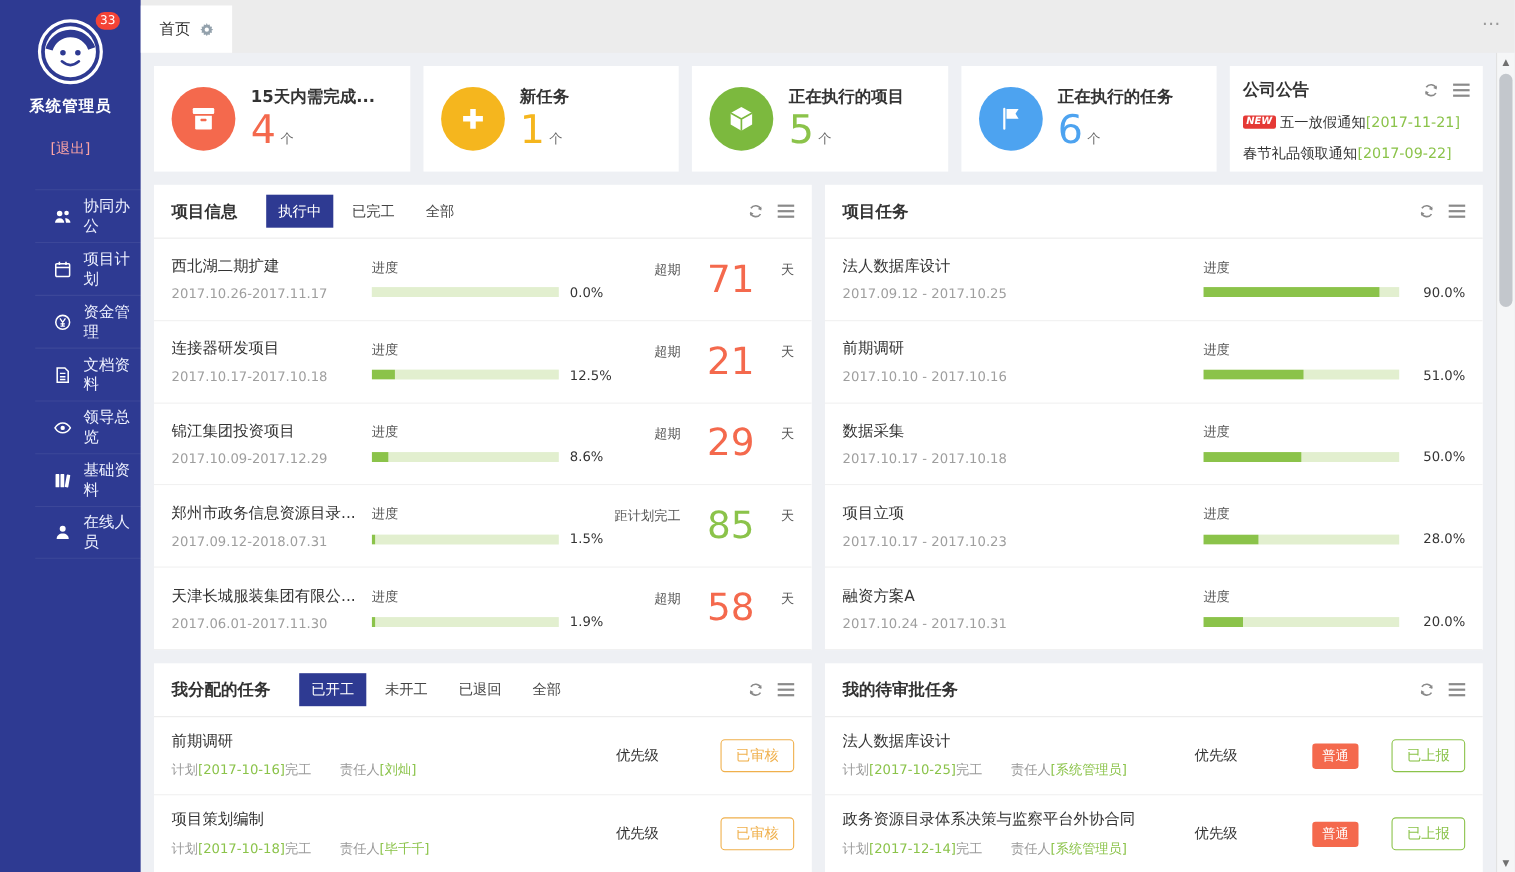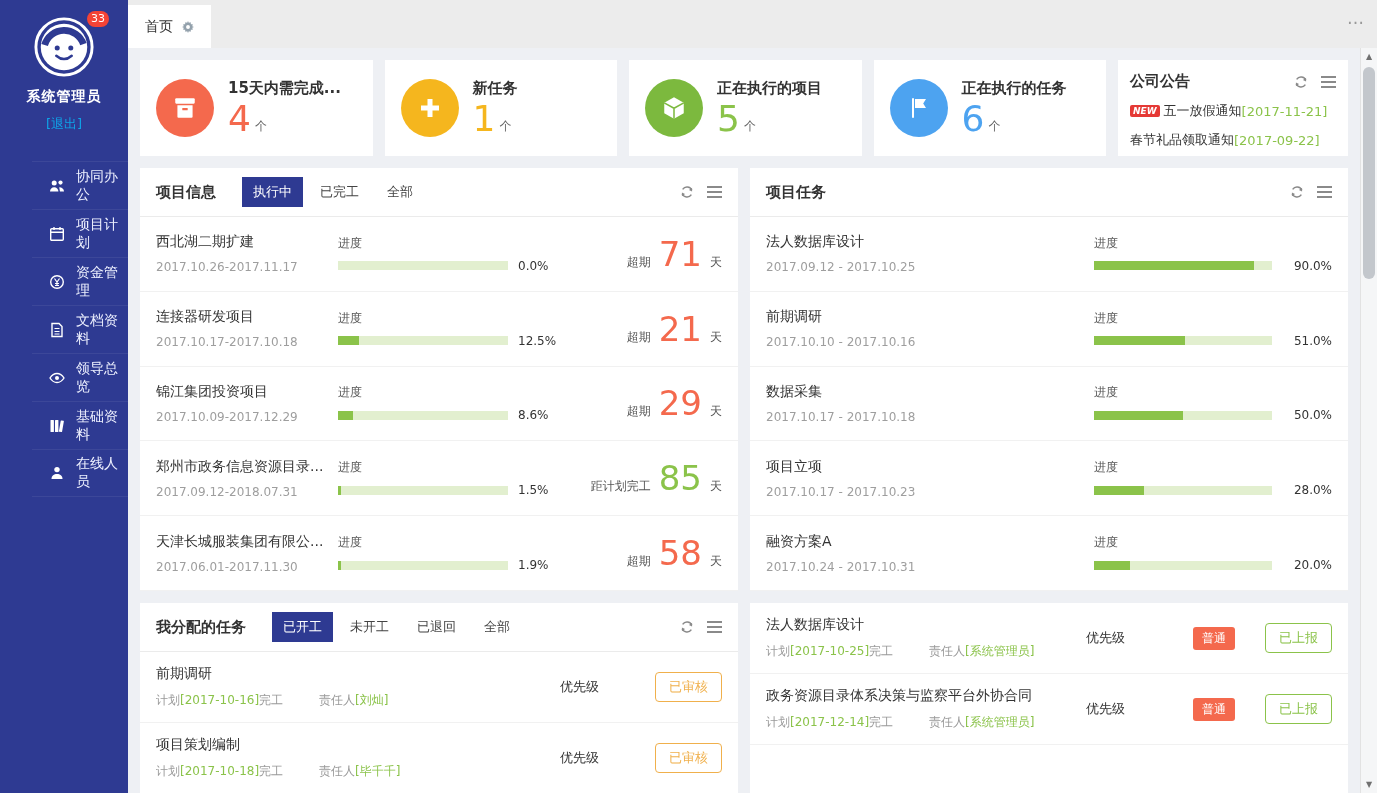--- a/index.html
+++ b/index.html
@@ -9,21 +9,21 @@
     font-size:13px; color:#333; display:flex; background:#eef0f4;
   }
 
   
   .sidebar { width:128px; background:#2e3a92; color:#fff; flex-shrink:0; display:flex; flex-direction:column; }
   .profile { padding:16px 0 6px; text-align:center; }
   .avatar-wrap { position:relative; width:62px; height:62px; margin:0 auto; cursor:pointer; }
   .badge { position:absolute; top:-5px; right:-14px; background:#f44336; color:#fff; font-size:11px;
            min-width:22px; height:16px; line-height:16px; border-radius:9px; padding:0 4px; }
   .username { margin-top:10px; font-size:14px; font-weight:bold; letter-spacing:1px; }
-  .logout { margin-top:9px; font-size:13px; color:#0ea5e9; cursor:pointer; }
+  .logout { margin-top:20px; font-size:13px; color:#fca5a5; cursor:pointer; }
   .menu { margin-top:22px;margin-left:32px; }
   .menu-item { height:48px; display:flex; align-items:center; padding-left:17px; gap:11px;
                font-size:14px; color:#eef1ff; cursor:pointer; border-top:1px solid rgba(255,255,255,0.07); }
   .menu-item:last-child { border-bottom:1px solid rgba(255,255,255,0.07); }
   .mi-icon { width:16px; height:16px; display:inline-flex; align-items:center; justify-content:center; }
 
   
   .main { flex:1; min-width:0; display:flex; flex-direction:column; }
   .tabbar { height:48px; background:#ececec; display:flex; align-items:flex-end; position:relative; flex-shrink:0; }
   .tab { height:43px; background:#fff; display:flex; align-items:center; padding:0 17px; gap:9px;
@@ -77,39 +77,39 @@
   .proj-row { flex:1; display:flex; align-items:center; padding:0 16px; border-bottom:1px solid #f1f1f1; cursor:pointer; }
   .proj-left { width:182px; flex-shrink:0; }
   .proj-name { font-size:14px; color:#333; white-space:nowrap; overflow:hidden; }
   .proj-dates { font-size:12px; color:#9e9e9e; margin-top:9px; white-space:nowrap; }
   .prog-block { display:flex; flex-direction:column; gap:7px; }
   .prog-label { font-size:12px; color:#555; }
   .bar-line { display:flex; align-items:center; gap:10px; }
   .bar { width:170px; height:9px; background:#e2efcf; overflow:hidden; }
   .bar-fill { height:100%; width:0; background:#8bc34a; }
   .prog-pct { font-size:12px; color:#333; }
-  .due-block { margin-left:auto; display:flex; align-items:flex-end; gap:8px; }
+  .due-block { margin-left:auto; display:flex; align-items:flex-start; gap:24px; }
   .due-label { font-size:12px; color:#555; white-space:nowrap; }
   .due-num { font-size:34px; color:#f4694d; line-height:1; }
   .due-num.green { color:#8bc34a; }
   .due-unit { font-size:12px; color:#555; }
 
   
   .task-row { flex:1; display:flex; align-items:center; justify-content:space-between; padding:0 16px;
               border-bottom:1px solid #f1f1f1; cursor:pointer; }
   .task-row .prog-block { width:238px; flex-shrink:0; }
   .task-row .bar { width:178px; }
   .task-row .prog-pct { margin-left:auto;text-align:center; }
 
   
   .assign-row { height:71px; flex-shrink:0; display:flex; align-items:center; padding:0 16px;
                 border-bottom:1px solid #f1f1f1; cursor:pointer; }
   .assign-left { flex:1; min-width:0; }
   .assign-name { font-size:14px; color:#333; white-space:nowrap; overflow:hidden; }
-  .assign-meta { margin-top:9px; font-size:12px; color:#999; display:flex; gap:36px; white-space:nowrap; }
+  .assign-meta { margin-top:9px; font-size:12px; color:#999; display:flex; gap:26px; white-space:nowrap; }
   .green-text { color:#8bc34a; }
   .prio-label { font-size:13px; color:#333; white-space:nowrap; }
   .assign-row .prio-label { margin-right:56px; }
   .btn-outline { padding:5px 13px; border-radius:4px; font-size:13px; background:#fff; cursor:pointer;
                  font-family:inherit; white-space:nowrap; }
   .btn-yellow { border:1px solid #f0b04c; color:#f0b04c; }
   .btn-green { border:1px solid #8bc34a; color:#8bc34a; }
   .badge-normal { background:#f4694d; color:#fff; font-size:12px; padding:3px 9px; border-radius:3px;
                   margin-left:12px; white-space:nowrap; }
   .approval-row .btn-outline { margin-left:30px; }
@@ -624,20 +624,40 @@
                 </div>
               </div>
               <span class="prio-label">优先级</span>
               <button class="btn-outline btn-yellow">已审核</button>
             </div>
 
           </div>
         </div>
 
         <div class="panel">
+          <div class="panel-header">
+            <span class="panel-title">我的待审批任务</span>
+            <span class="panel-icons">
+              <span class="icon-btn">
+                <svg width="14" height="14" viewBox="0 0 16 16">
+                    <g fill="none" stroke="#8a8a8a" stroke-width="1.7">
+                      <path d="M3 5a6 6 0 0 1 10.5 1"></path>
+                      <path d="M13 11a6 6 0 0 1-10.5-1"></path>
+                    </g>
+                    <polygon points="13.8,3.2 13.8,7.4 10.2,5.6" fill="#8a8a8a"></polygon>
+                    <polygon points="2.2,12.8 2.2,8.6 5.8,10.4" fill="#8a8a8a"></polygon>
+                  </svg>
+              </span>
+              <span class="icon-menu">
+                  <i></i>
+                  <i></i>
+                  <i></i>
+                </span>
+            </span>
+          </div>
           <div class="panel-body">
 
             <div class="assign-row approval-row">
               <div class="assign-left">
                 <div class="assign-name">法人数据库设计</div>
                 <div class="assign-meta">
                   <span><span>计划</span><span class="green-text">[2017-10-25]</span><span>完工</span></span>
                   <span><span>责任人</span><span class="green-text">[系统管理员]</span></span>
                 </div>
               </div>

